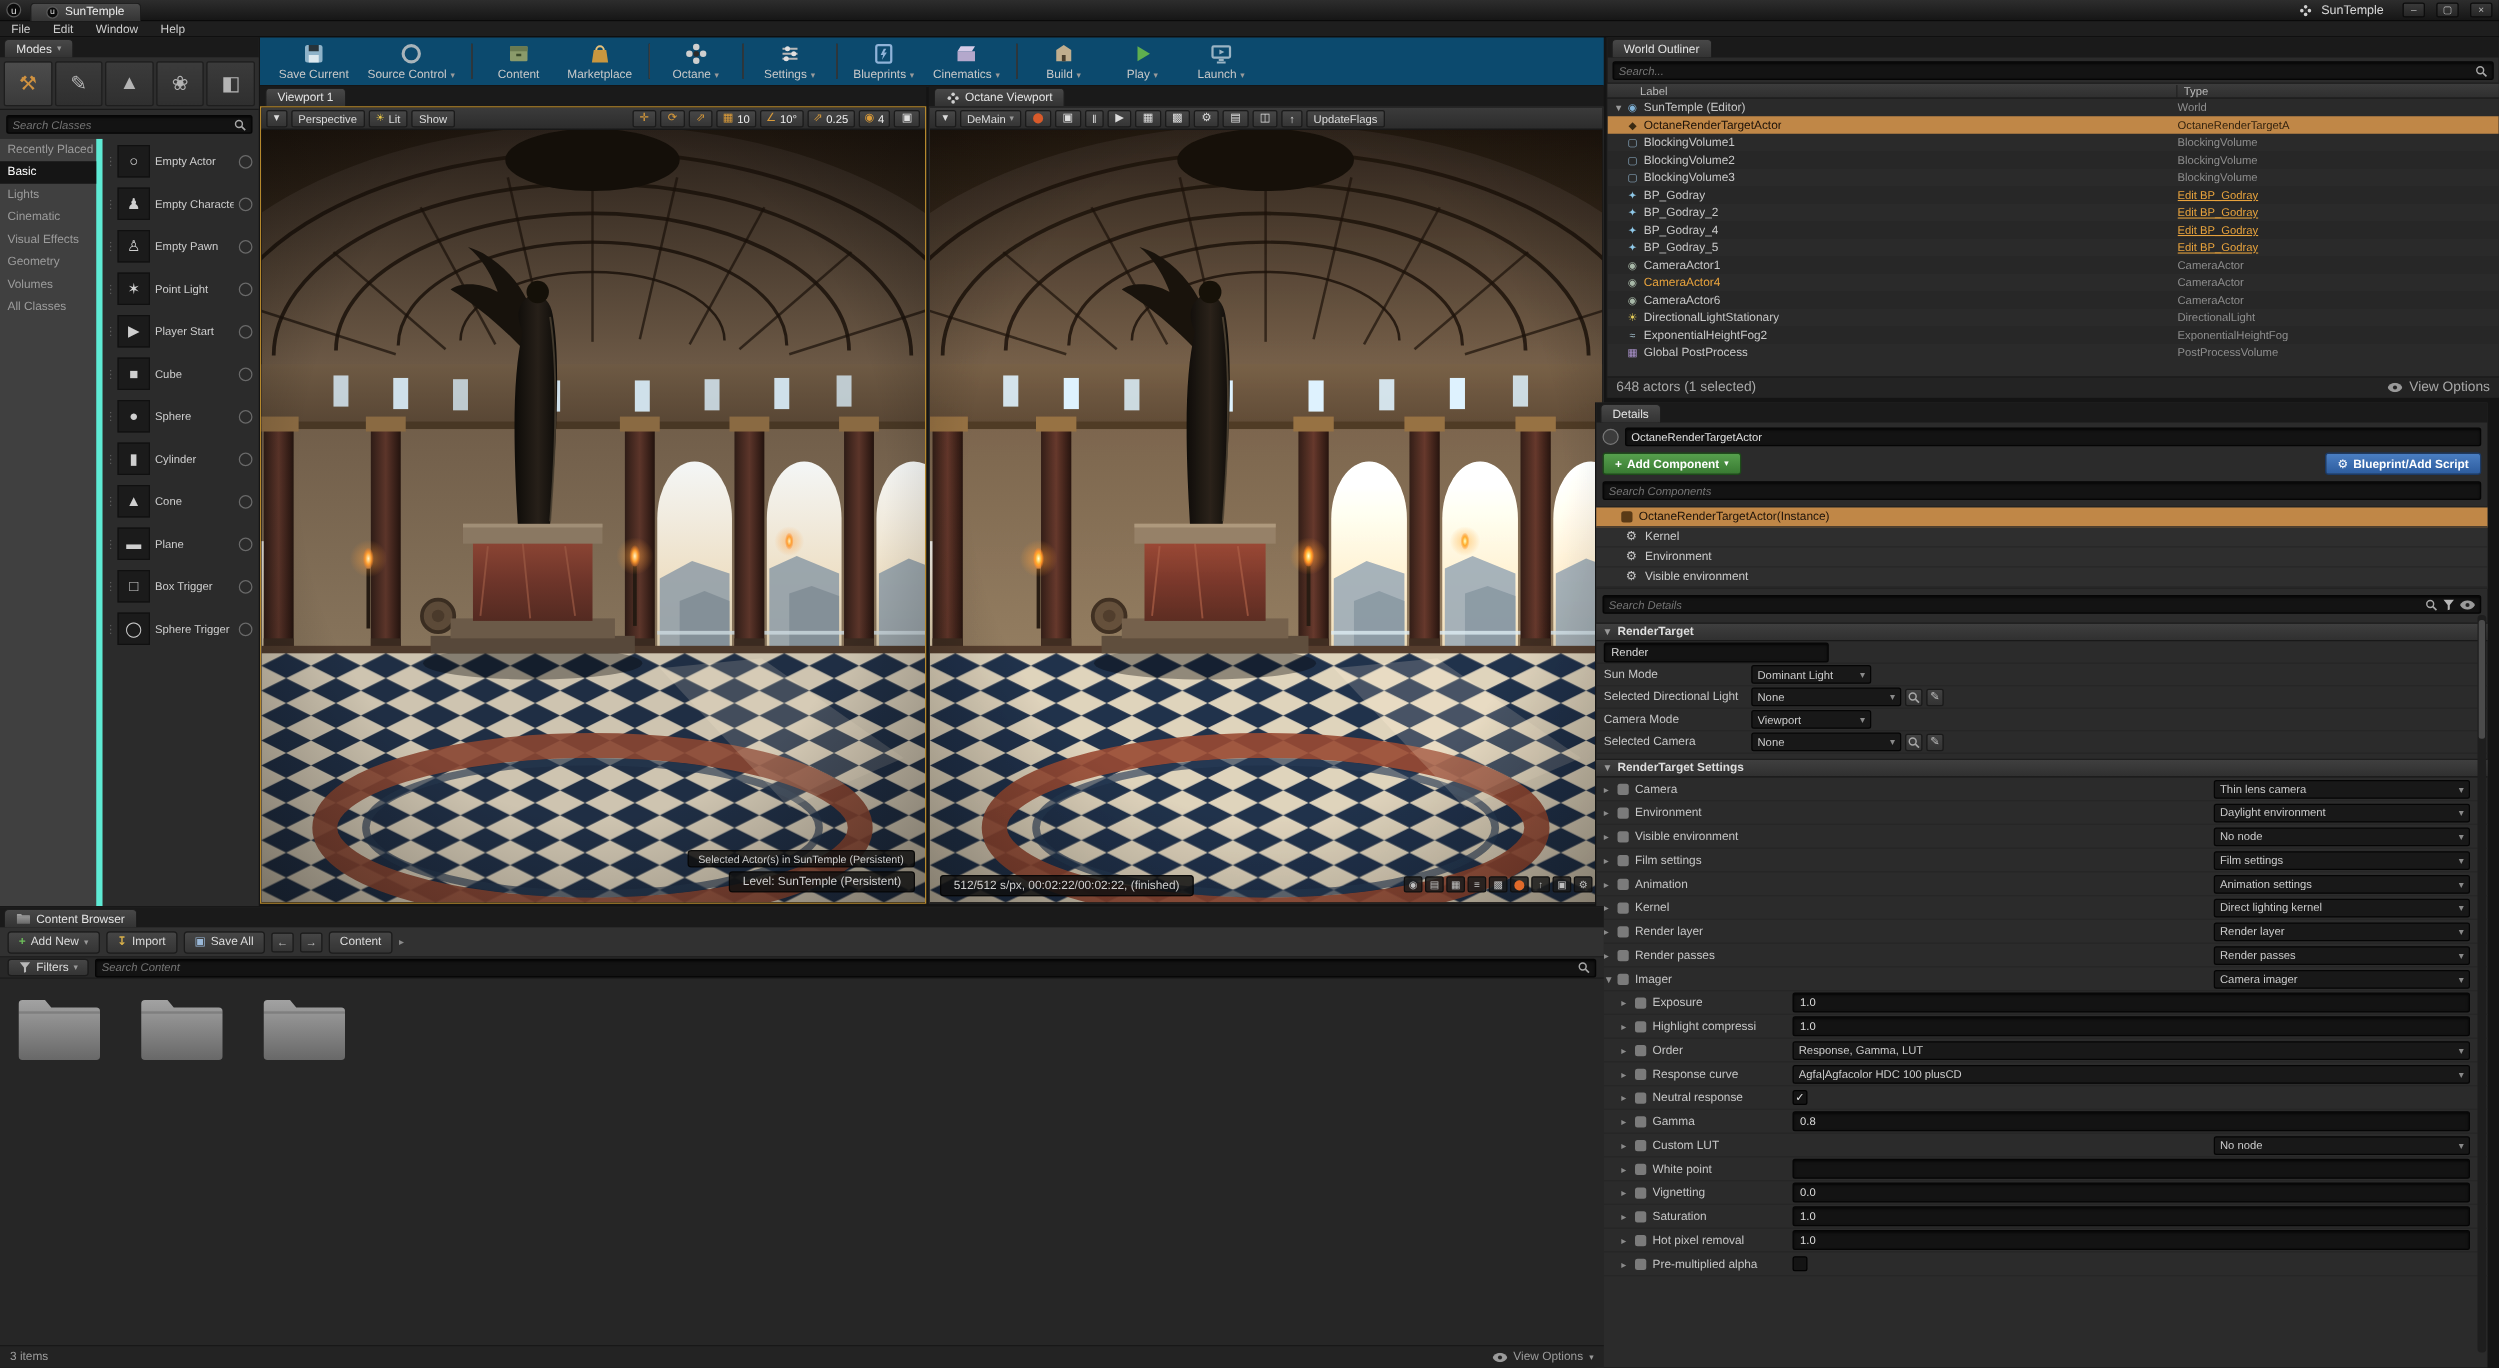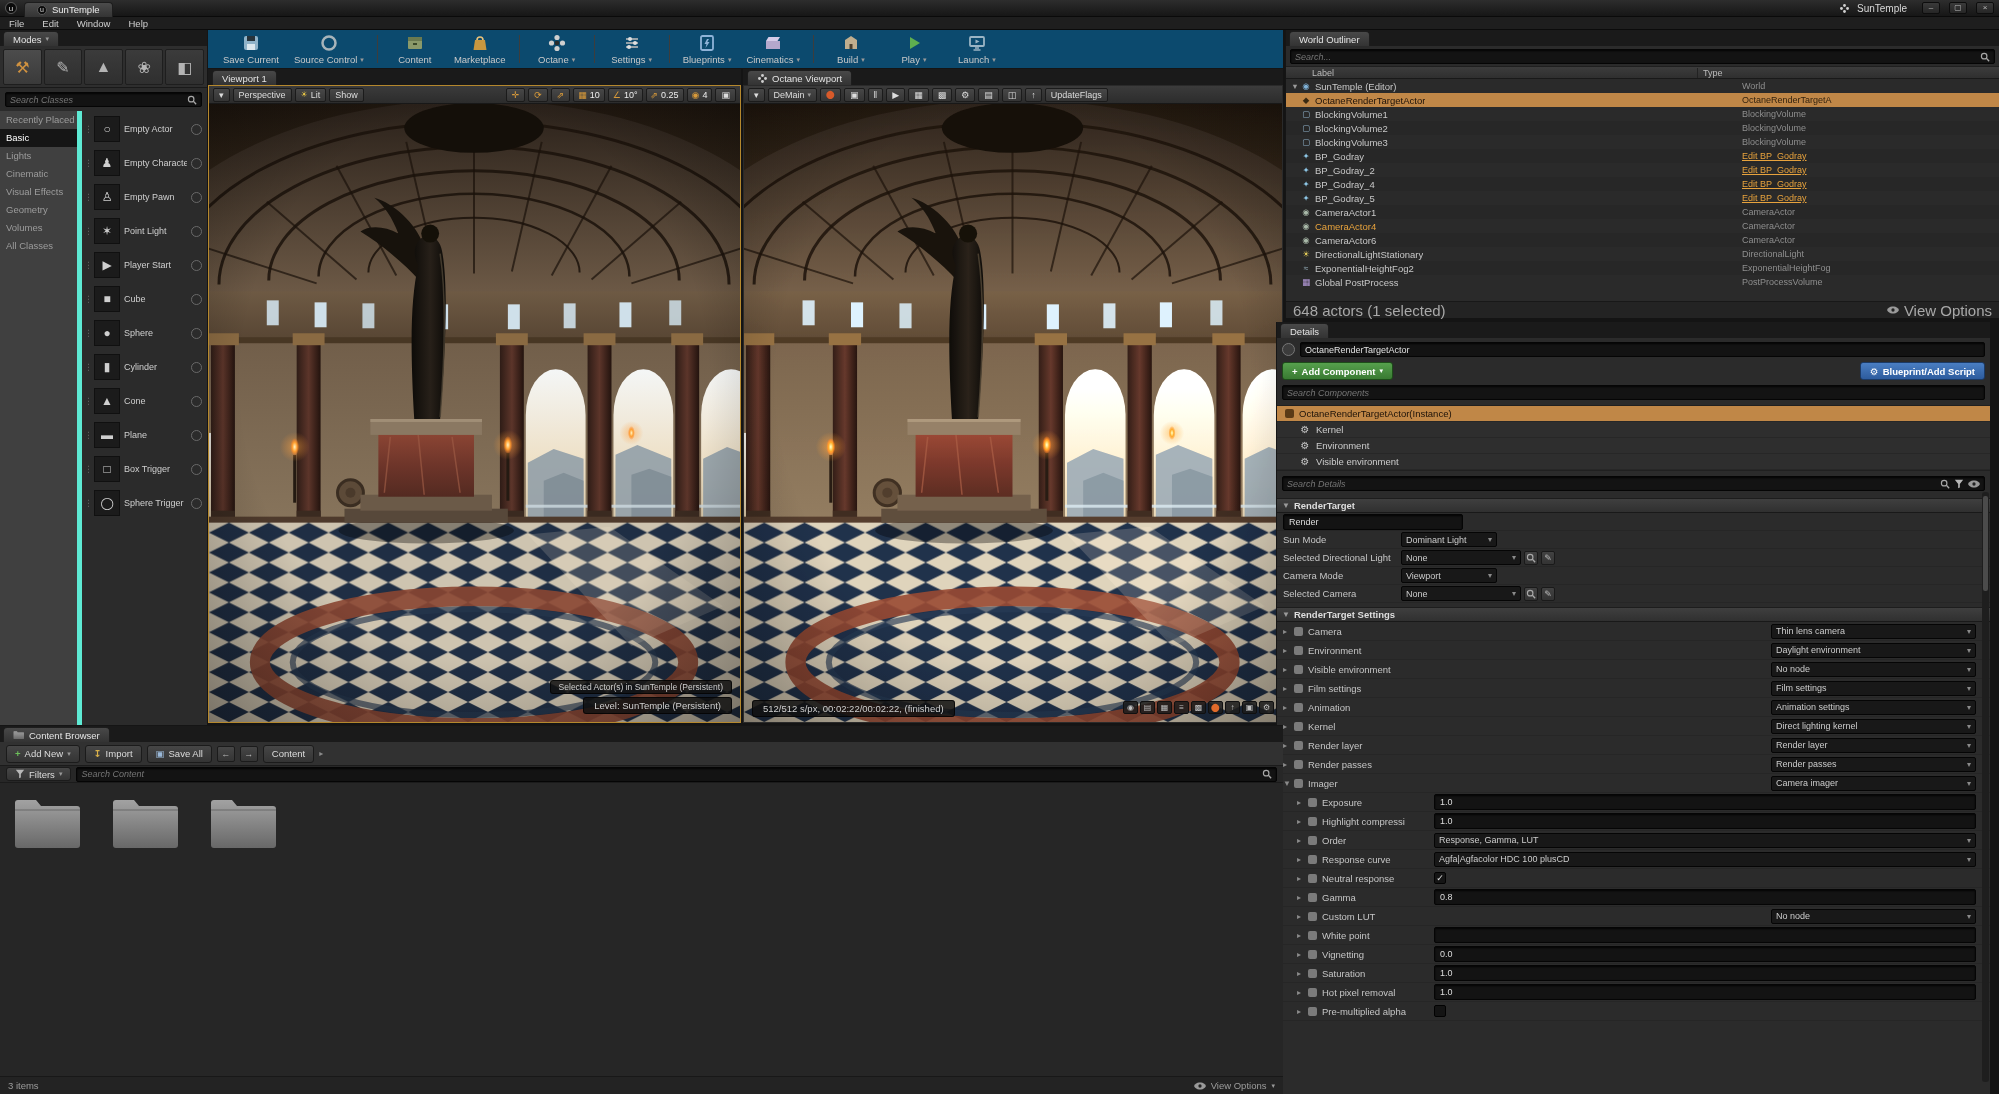--- a/index.html
+++ b/index.html
@@ -72,46 +72,46 @@
 .pill.big{font-size:9.5px;padding:2px 10px}
 .oct-status{position:absolute;left:8px;bottom:8px}
 .oct-icons{position:absolute;right:8px;bottom:8px;display:flex;gap:2px}
 .mini{width:15px;height:13px;background:rgba(28,28,28,.85);border:1px solid #101010;color:#c0c0c0;font-size:8px;display:flex;align-items:center;justify-content:center;border-radius:2px}
 .mini.orange{color:#e06a2a}
 
 #outliner{position:absolute;left:1285px;top:30px;width:714px;height:288px;background:#2b2b2b;display:flex;flex-direction:column;border-left:1px solid #151515}
 .o-search{margin:3px 4px 2px}
 .o-header{height:13px;display:flex;background:linear-gradient(#3c3c3c,#2f2f2f);border-top:1px solid #1f1f1f;border-bottom:1px solid #191919;font-size:9px;color:#bbb;align-items:center;flex:none}
 .h-label{padding-left:26px;flex:1}
-.h-type{width:302px;border-left:1px solid #222;padding-left:5px}
+.h-type{width:258px;border-left:1px solid #222;padding-left:5px}
 .o-rows{flex:1;overflow:hidden;position:relative;background:#2a2a2a}
 .o-row{display:flex;align-items:center;height:14px;font-size:9.5px;position:relative;padding-left:4px}
 .o-row:nth-child(even){background:#272727}
 .o-row.sel{background:#c08747}
 .o-exp{width:10px;color:#9a9a9a;font-size:7.5px;text-align:center;flex:none}
 .ind1{width:10px;flex:none}
 .o-ico{width:12px;text-align:center;margin-right:3px;font-size:8.5px;flex:none}
 .o-lbl{color:#c8c8c8;white-space:nowrap;overflow:hidden}
 .o-lbl.hl{color:#e8a33d}
 .o-row.sel .o-lbl{color:#1c1209}
 .o-type{position:absolute;left:456px;width:252px;color:#8e8e8e;white-space:nowrap;overflow:hidden;font-size:9px}
 .o-row.sel .o-type{color:#33230f}
 .o-type.link{color:#e8a33d;text-decoration:underline}
-.o-footer{height:17px;display:flex;align-items:center;gap:5px;padding:0 7px;background:#232323;border-top:1px solid #181818;font-size:15px;color:#a8a8a8;flex:none}
+.o-footer{height:17px;display:flex;align-items:center;gap:5px;padding:0 7px;background:#232323;border-top:1px solid #181818;font-size:11px;color:#a8a8a8;flex:none}
 .o-footer .spacer{flex:1}
 
 #details{position:absolute;left:1276px;top:322px;width:714px;height:772px;background:#2b2b2b;display:flex;flex-direction:column;border-left:1px solid #151515}
 .d-namerow{display:flex;align-items:center;gap:5px;margin:4px 5px 0}
 .actor-ico{width:13px;height:13px;border-radius:50%;border:1px solid #777;background:#3c3c3c;flex:none}
 .d-btnrow{display:flex;align-items:center;margin:5px 5px 0}
 .btn-green{background:linear-gradient(#56a04d,#397a32);border:1px solid #1d4c19;color:#fff;height:18px;border-radius:3px;display:inline-flex;align-items:center;gap:4px;padding:0 9px;font-size:9.5px;font-weight:bold}
 .btn-blue{background:linear-gradient(#4a7ec2,#2d5c9e);border:1px solid #1b3a66;color:#fff;height:18px;border-radius:3px;display:inline-flex;align-items:center;gap:4px;padding:0 9px;font-size:9.5px;font-weight:bold;margin-left:auto}
 .d-search{margin:5px 5px 3px}
 .c-tree{margin-top:2px;background:#2e2e2e;border-top:1px solid #202020;border-bottom:1px solid #202020}
-.c-row{display:flex;align-items:center;height:16px;padding-left:8px;font-size:9.5px;gap:5px;border-bottom:1px solid #272727}
+.c-row{display:flex;align-items:center;height:16px;padding-left:20px;font-size:9.5px;gap:5px;border-bottom:1px solid #272727}
 .c-row.sel{background:#c08747;color:#1c1209}
 .c-row.cind{padding-left:22px}
 .c-gear{color:#c4c4c4;font-size:10px;width:12px;text-align:center}
 .c-dot{width:9px;height:9px;background:#6f6f6f;border-radius:2px;flex:none}
 .d-header{height:15px;background:linear-gradient(#3f3f3f,#303030);border-top:1px solid #1d1d1d;border-bottom:1px solid #191919;display:flex;align-items:center;padding-left:5px;font-weight:bold;color:#dedede;font-size:9.5px;gap:4px;flex:none;margin-top:4px}
 .d-exph{color:#9a9a9a;font-size:8px}
 .d-row{display:flex;align-items:center;height:19px;padding:0 14px 0 6px;border-bottom:1px solid #262626;font-size:9.5px;flex:none}
 .d-row.rt{height:18px}
 .d-exp{width:9px;color:#8a8a8a;font-size:8px;flex:none}
 .d-pico{width:9px;height:9px;border-radius:2px;background:#7b7b7b;margin:0 5px 0 2px;flex:none}

